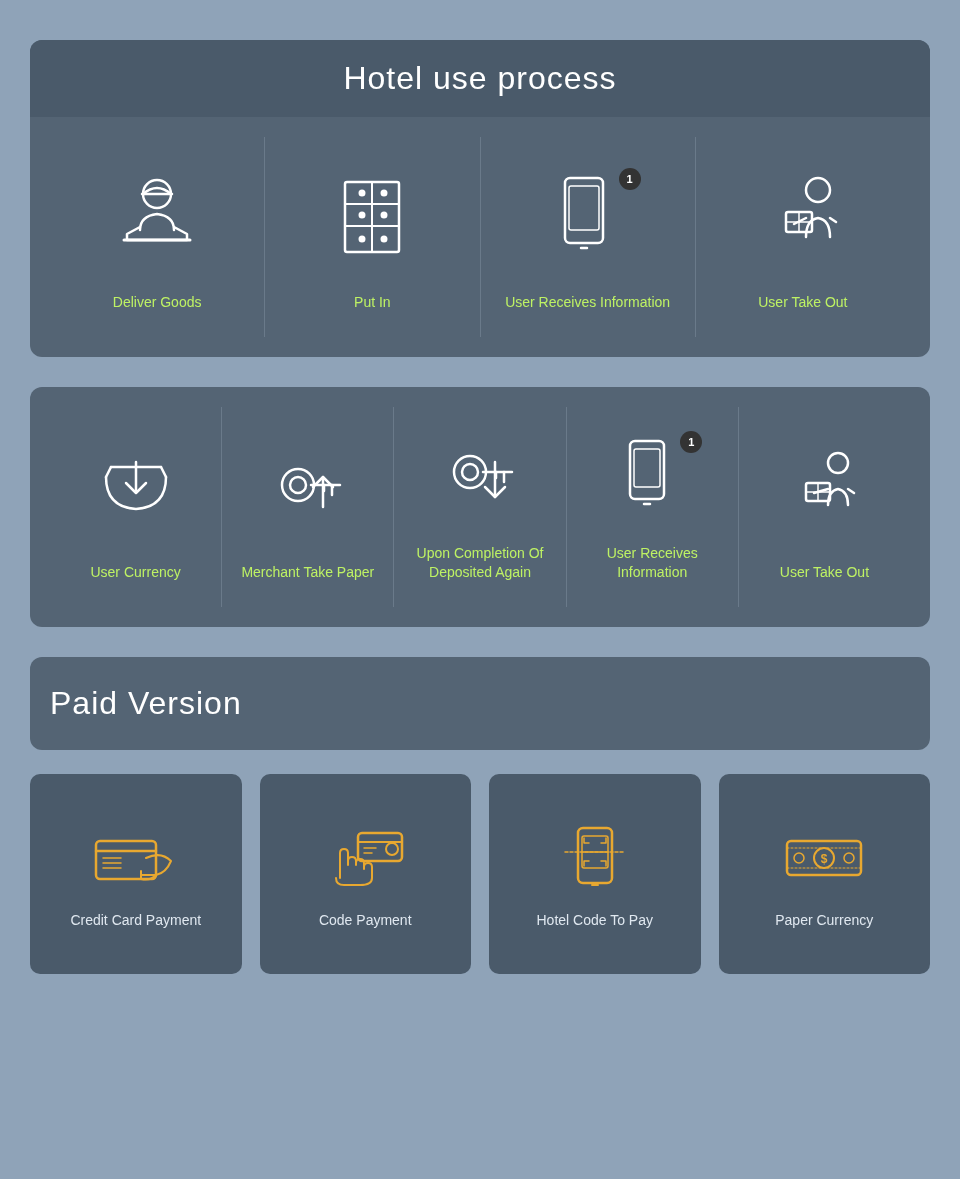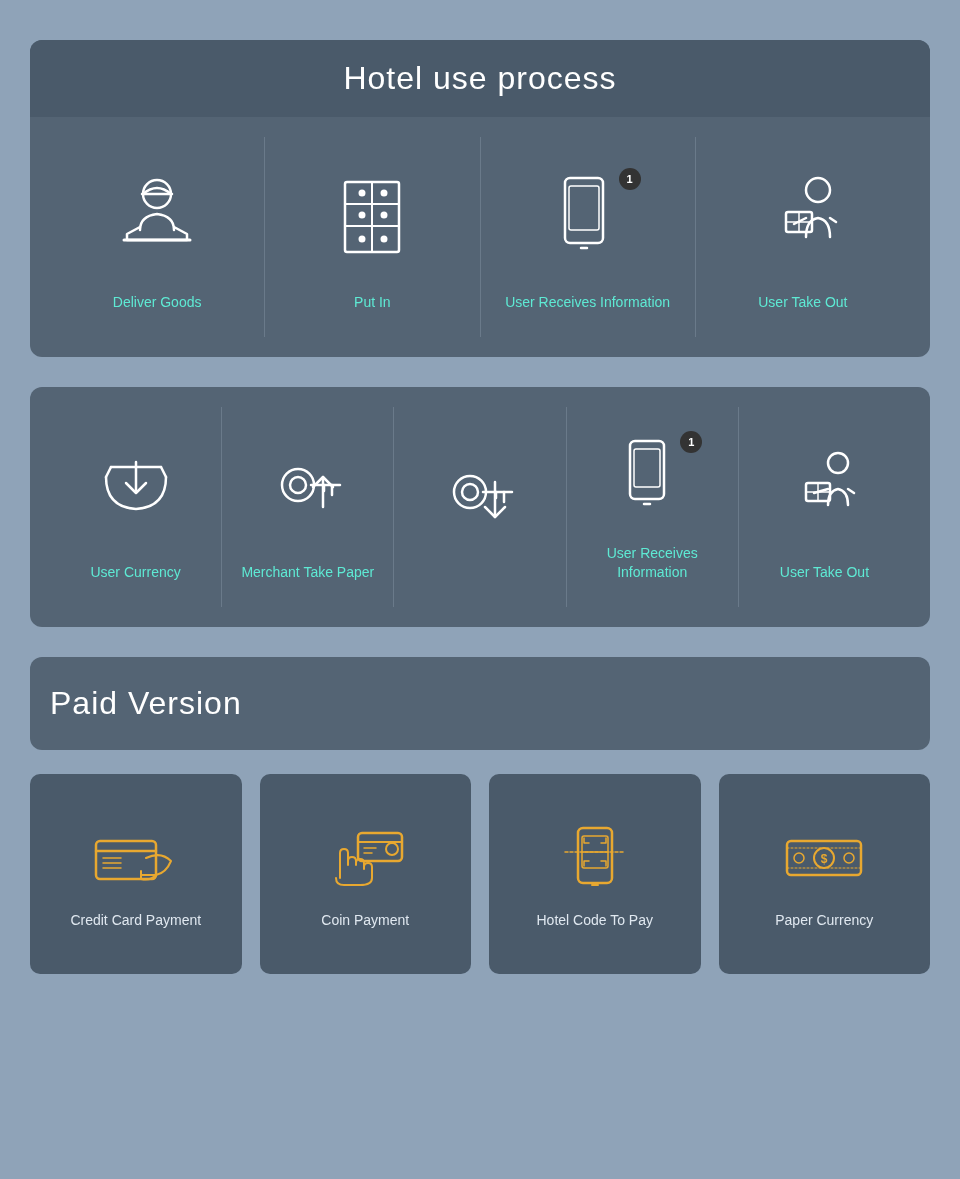--- a/index.html
+++ b/index.html
@@ -55,21 +55,21 @@
     .icon-wrapper {
       width: 100%;
       display: flex;
       align-items: center;
       justify-content: center;
       margin-bottom: 16px;
       flex: 1;
     }
 
     .icon-label {
-      color: #5eead4;
+      color: #bef264;
       font-size: 14px;
       text-align: center;
       line-height: 1.4;
       font-weight: 300;
     }
 
     svg.icon-svg {
       fill: none;
       stroke: #ffffff;
       stroke-width: 2;
@@ -290,20 +290,21 @@
           <circle cx="30" cy="35" r="8" stroke-width="2.5"></circle>
 
           <line x1="43" y1="35" x2="72" y2="35" stroke-width="2.5"></line>
           <line x1="64" y1="35" x2="64" y2="45" stroke-width="2.5"></line>
           <line x1="56" y1="35" x2="56" y2="41" stroke-width="2.5"></line>
 
           <line x1="55" y1="25" x2="55" y2="60" stroke-width="2.5"></line>
           <polyline points="45,50 55,60 65,50" stroke-width="2.5" fill="none"></polyline>
         </svg>
       </div>
+      <div class="icon-label">Upon Completion Of Deposited Again</div>
     </div>
 
     <div class="icon-cell">
       <div class="icon-wrapper">
         <div class="relative-wrap">
           <svg class="icon-svg" width="80" height="80" viewBox="0 0 80 80">
 
             <rect x="18" y="6" width="34" height="58" rx="5" stroke-width="2.5"></rect>
             <rect x="22" y="14" width="26" height="38" rx="2" stroke-width="1.5"></rect>
             <line x1="32" y1="69" x2="38" y2="69" stroke-width="2.5"></line>
@@ -371,21 +372,21 @@
 
           <rect x="38" y="10" width="44" height="28" rx="4" stroke-width="2.5"></rect>
           <line x1="38" y1="19" x2="82" y2="19" stroke-width="2"></line>
 
           <line x1="44" y1="25" x2="56" y2="25" stroke-width="1.5"></line>
           <line x1="44" y1="30" x2="52" y2="30" stroke-width="1.5"></line>
 
           <circle cx="72" cy="26" r="6" stroke-width="2"></circle>
         </svg>
       </div>
-      <div class="payment-label">Coin Payment</div>
+      <div class="payment-label">Code Payment</div>
     </div>
 
     <div class="payment-cell">
       <div class="payment-icon-wrapper">
         <svg class="pay-icon" width="90" height="70" viewBox="0 0 90 70">
 
           <rect x="28" y="5" width="34" height="55" rx="5" stroke-width="2.5"></rect>
 
           <rect x="32" y="13" width="26" height="32" rx="2" stroke-width="1.5"></rect>
 

